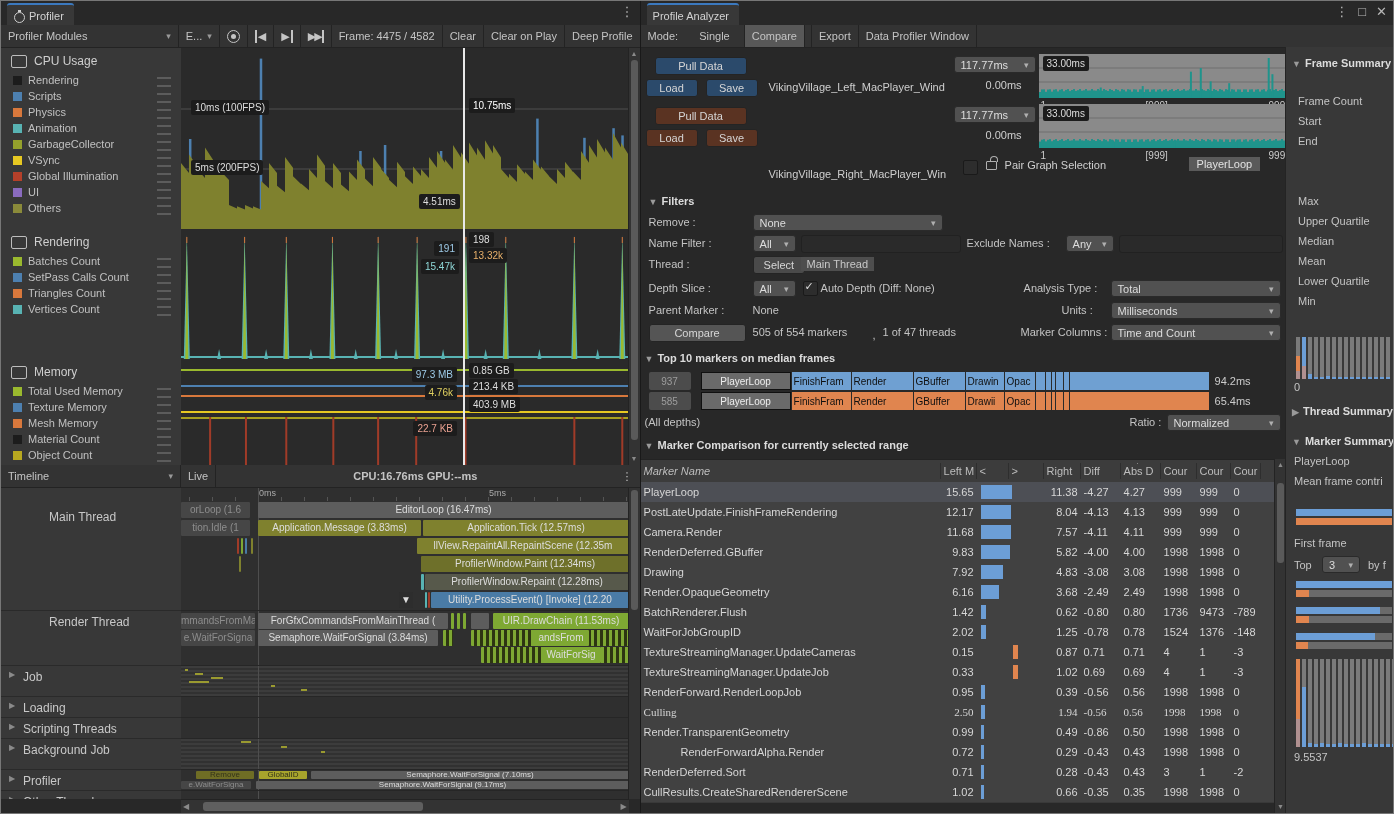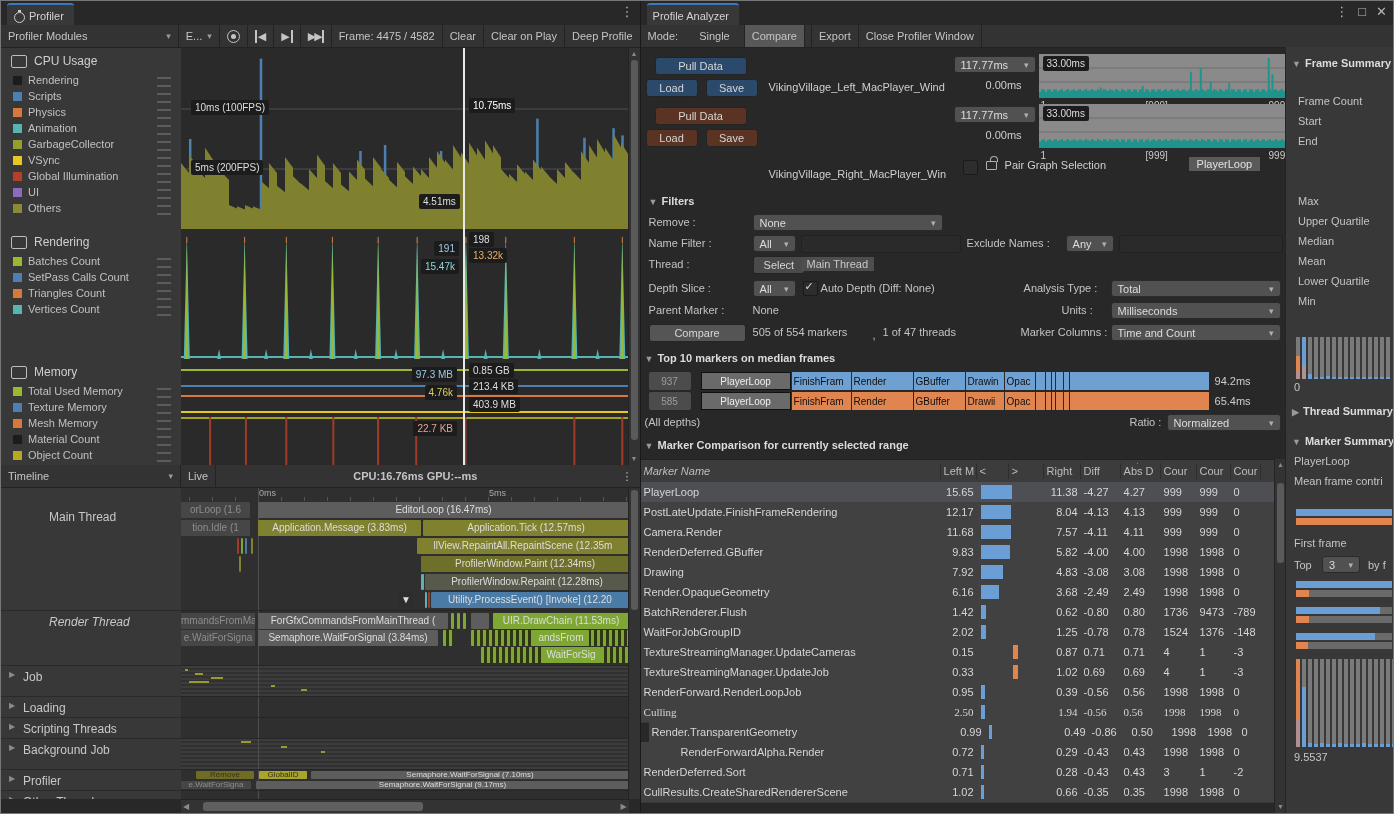--- a/index.html
+++ b/index.html
@@ -356,21 +356,21 @@
           <span>⋮</span>
         </div>
     </div>
 
     <div class="timeline">
       <div class="threadcol" id="thread-labels">
           <div class="threadsec" style="height: 122px;">
             <div style="position: absolute; left: 48px; top: 22px; white-space: nowrap;">Main Thread</div>
           </div>
           <div class="threadsec" style="height: 54px;">
-            <div style="position: absolute; left: 48px; top: 4px; white-space: nowrap; font-style: italic;">Render Thread</div>
+            <div style="position: absolute; left: 48px; top: 4px; white-space: nowrap;">Render Thread</div>
           </div>
           <div class="threadsec" style="height: 30px;">
             <div style="position: absolute; left: 22px; top: 4px; white-space: nowrap;">Job</div>
             <div style="position: absolute; left: 8px; top: 4px; font-size: 8px; color: rgb(138, 138, 138);">▶</div>
           </div>
           <div class="threadsec" style="height: 20px;">
             <div style="position: absolute; left: 22px; top: 4px; white-space: nowrap;">Loading</div>
             <div style="position: absolute; left: 8px; top: 4px; font-size: 8px; color: rgb(138, 138, 138);">▶</div>
           </div>
           <div class="threadsec" style="height: 20px;">
@@ -496,21 +496,21 @@
       <div class="tbseg plain" style="padding:0 14px;">
           <span>Single</span>
         </div>
       <div class="tbseg" style="background:#585858;border-left:1px solid #232323;">
           <span>Compare</span>
         </div>
       <div class="tbseg" style="border-left:1px solid #232323;margin-left:6px;">
           <span>Export</span>
         </div>
       <div class="tbseg">
-          <span>Close Profiler Window</span>
+          <span>Data Profiler Window</span>
         </div>
     </div>
 
     <div id="analyzer-content" style="position:absolute;left:0;top:46px;right:107px;bottom:0;overflow:hidden;">
         <div class="btn navy" style="position: absolute; left: 14px; top: 10px; width: 92px;">Pull Data</div>
         <div class="btn navy" style="position: absolute; left: 5px; top: 32px; width: 52px;">Load</div>
         <div class="btn navy" style="position: absolute; left: 65px; top: 32px; width: 52px;">Save</div>
         <div class="fl" style="left: 128px; top: 34px; color: rgb(207, 207, 207);">VikingVillage_Left_MacPlayer_Wind</div>
         <div class="ddbtn" style="left: 313px; top: 9px; width: 82px;">
           <div style="">117.77ms</div>
@@ -1037,21 +1037,21 @@
           <div class="mc" style="width: 67px;">
             <div style="position: absolute; left: 4px; top: 3px; bottom: 3px; width: 4.088px; background: rgb(108, 158, 214);"></div>
           </div>
           <div class="mc num" style="width: 37px;">1.94</div>
           <div class="mc" style="width: 40px;">-0.56</div>
           <div class="mc" style="width: 40px;">0.56</div>
           <div class="mc" style="width: 36px;">1998</div>
           <div class="mc" style="width: 34px;">1998</div>
           <div class="mc" style="width: 30px;">0</div>
         </div>
-        <div class="mt-row" style="left: 8px; top: 675px; width: 634px;">
+        <div class="mt-row" style="left: 0px; top: 675px; width: 634px;">
           <div class="mc" style="width: 300px;">Render.TransparentGeometry</div>
           <div class="mc num" style="width: 36px;">0.99</div>
           <div class="mc" style="width: 67px;">
             <div style="position: absolute; left: 4px; top: 3px; bottom: 3px; width: 3.65px; background: rgb(108, 158, 214);"></div>
           </div>
           <div class="mc num" style="width: 37px;">0.49</div>
           <div class="mc" style="width: 40px;">-0.86</div>
           <div class="mc" style="width: 40px;">0.50</div>
           <div class="mc" style="width: 36px;">1998</div>
           <div class="mc" style="width: 34px;">1998</div>

